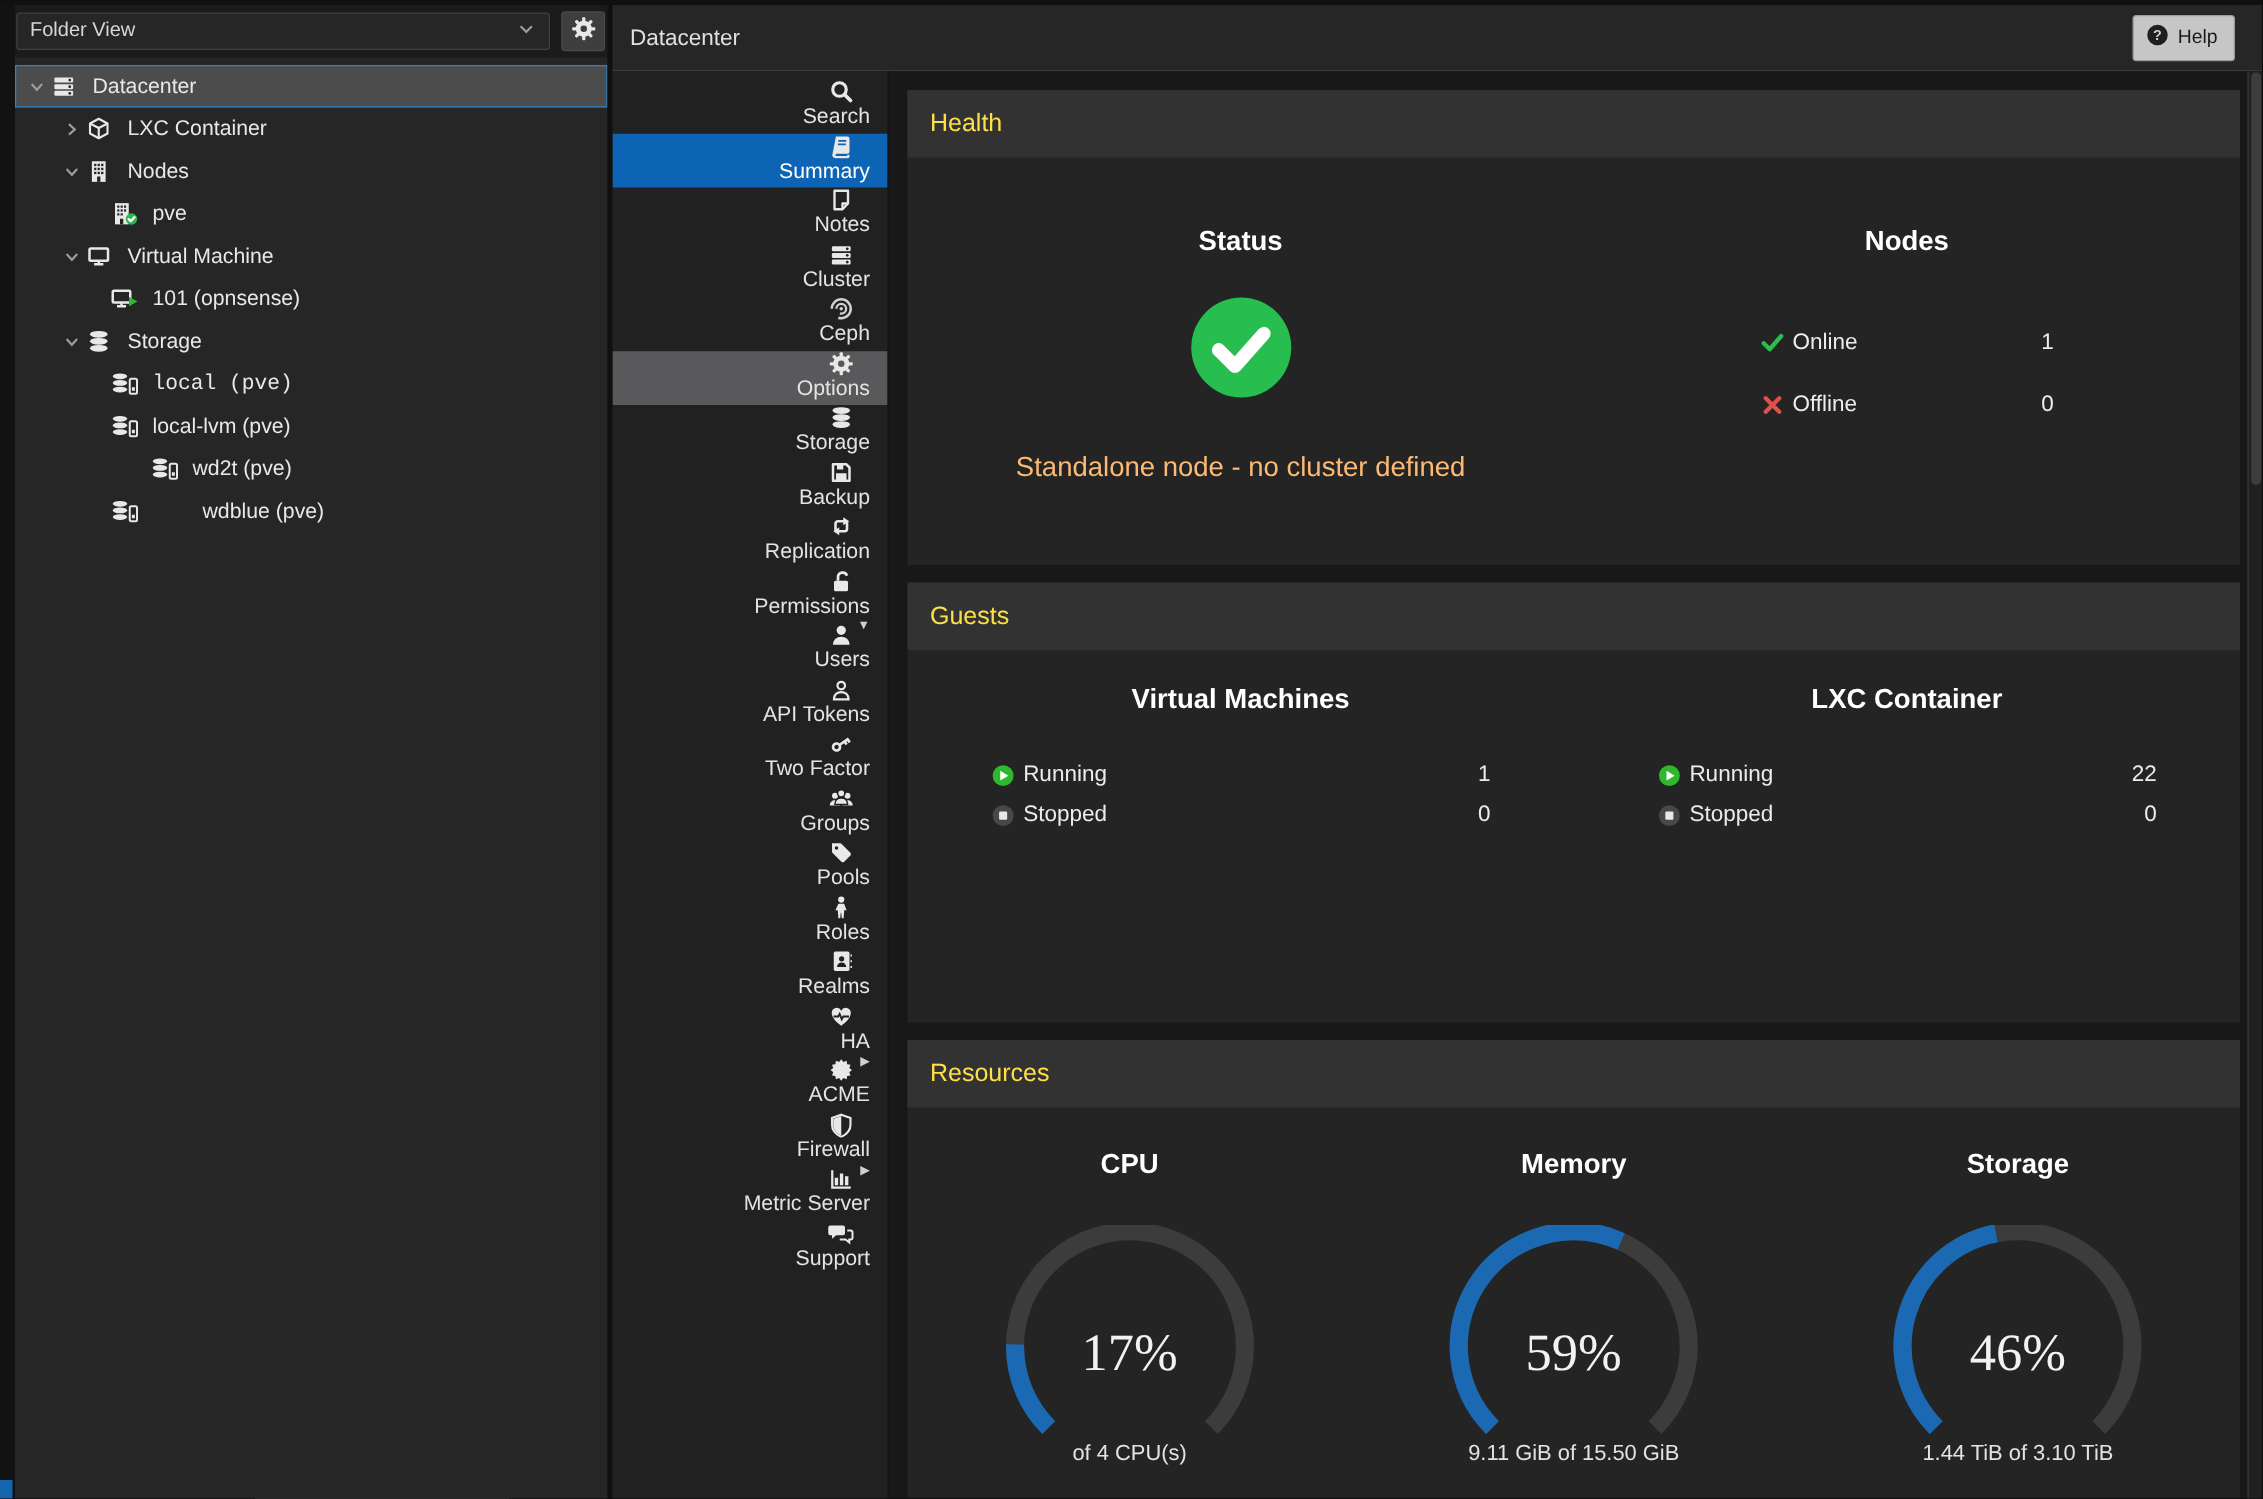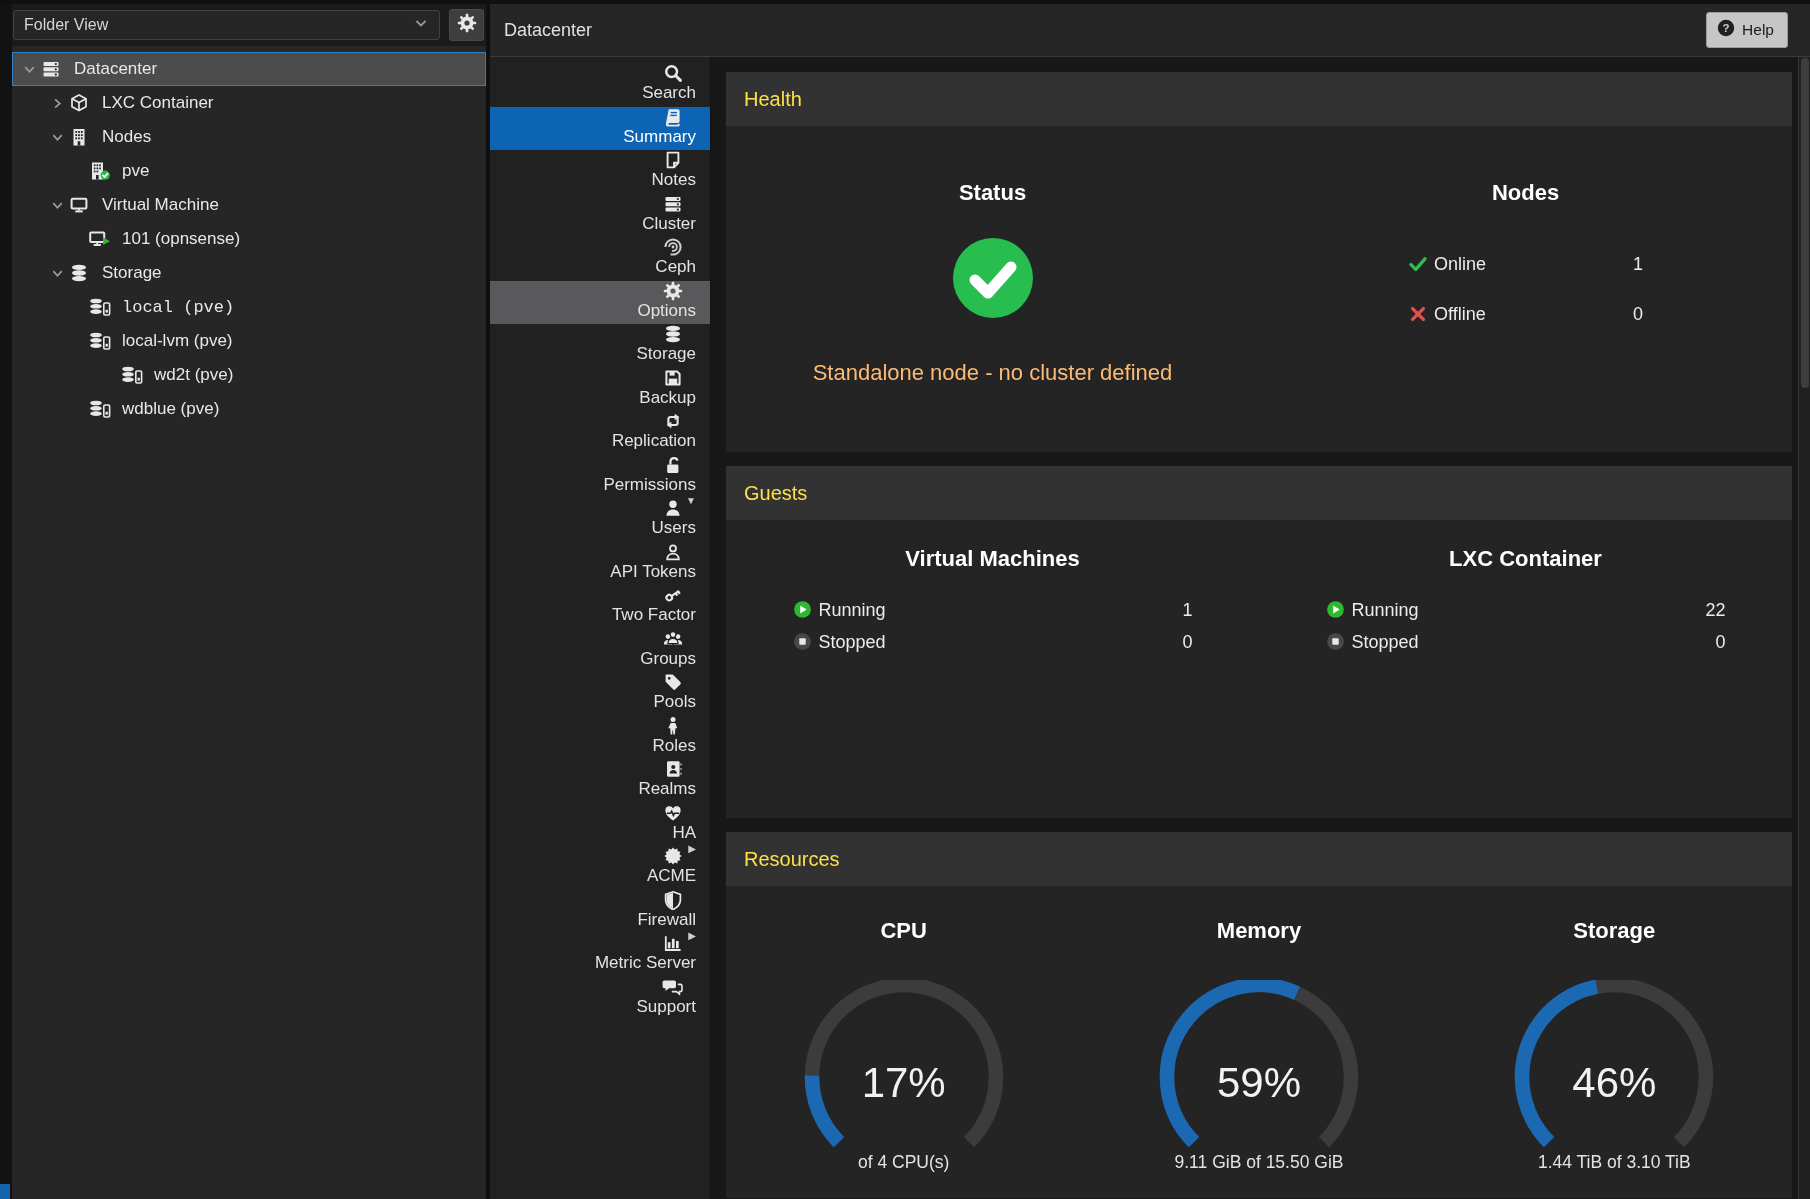--- a/index.html
+++ b/index.html
@@ -60,27 +60,27 @@
   .guests-body { height:298px; }
   .resources-body { height:312px; }
   .col { flex:1; display:flex; flex-direction:column; align-items:center; }
   .health-body .col { padding-top:38px; }
   .guests-body .col { padding-top:26px; }
   .resources-body .col { padding-top:32px; }
   .col-heading { font-size:22px; font-weight:bold; color:#fff; line-height:26px; }
   .status-check { margin-top:30px; }
   .status-msg { margin-top:36px; font-size:22px; color:#fdba74; }
   .stat-rows { margin-top:48px; width:235px; }
-  .stat-row { height:30px; display:flex; align-items:flex-start; margin-bottom:20px; }
+  .stat-row { height:30px; display:flex; align-items:flex-end; margin-bottom:20px; }
   .stat-row .icon { width:26px; display:flex; align-items:center; }
   .stat-label { font-size:18px; color:#ececec; }
   .stat-value { margin-left:auto; font-size:18px; color:#ececec; }
   .guest-rows { margin-top:28px; width:400px; }
   .guest-rows .stat-row { margin-bottom:2px; }
-  .gauge-wrap { position:relative; width:230px; height:172px; margin-top:36px; }
+  .gauge-wrap { position:relative; width:230px; height:172px; margin-top:36px;font-family:Liberation Serif, serif; }
   .gauge-percent { position:absolute; top:80px; left:0; width:100%; text-align:center;
                    font-size:42px; line-height:46px; color:#f2f2f2; }
   .gauge-sub { margin-top:0px; font-size:17.5px; color:#e3e3e3; }
 
   .scrollbar-track { position:absolute; top:0; right:0; width:12px; height:100%;
                      background:#202020; border-left:1px solid #383838; }
   .scrollbar-thumb { position:absolute; top:1px; left:2px; width:8px; height:330px;
                      background:#3d3d3d; border-radius:4px; }
   .corner-notch { position:absolute; left:0; bottom:0; width:10px; height:15px; background:#1565ae; }
   .icon svg, .nav-icon svg, .tree-icon svg, .tree-expander svg { display:block; }
@@ -286,21 +286,21 @@
                   <ellipse cx="7" cy="4" rx="5.8" ry="2.3"></ellipse>
                   <ellipse cx="7" cy="9.3" rx="5.8" ry="2.3"></ellipse>
                   <ellipse cx="7" cy="14.6" rx="5.8" ry="2.3"></ellipse>
                 </g>
                 <rect x="14.8" y="6" width="5.8" height="12" rx="1.2" fill="none" stroke="#e8e8e8" stroke-width="1.6"></rect>
                 <rect x="16.5" y="12.8" width="2.4" height="2.8" fill="#e8e8e8"></rect>
               </svg>
             </span>
             <span class="tree-label">wd2t (pve)</span>
           </div>
-          <div class="tree-row" style="padding-left: 76px;">
+          <div class="tree-row" style="padding-left: 76px; gap: 40px;">
             <span class="tree-icon">
               <svg width="24" height="20" viewBox="0 0 22 20">
                 <g fill="#e8e8e8">
                   <ellipse cx="7" cy="4" rx="5.8" ry="2.3"></ellipse>
                   <ellipse cx="7" cy="9.3" rx="5.8" ry="2.3"></ellipse>
                   <ellipse cx="7" cy="14.6" rx="5.8" ry="2.3"></ellipse>
                 </g>
                 <rect x="14.8" y="6" width="5.8" height="12" rx="1.2" fill="none" stroke="#e8e8e8" stroke-width="1.6"></rect>
                 <rect x="16.5" y="12.8" width="2.4" height="2.8" fill="#e8e8e8"></rect>
               </svg>

